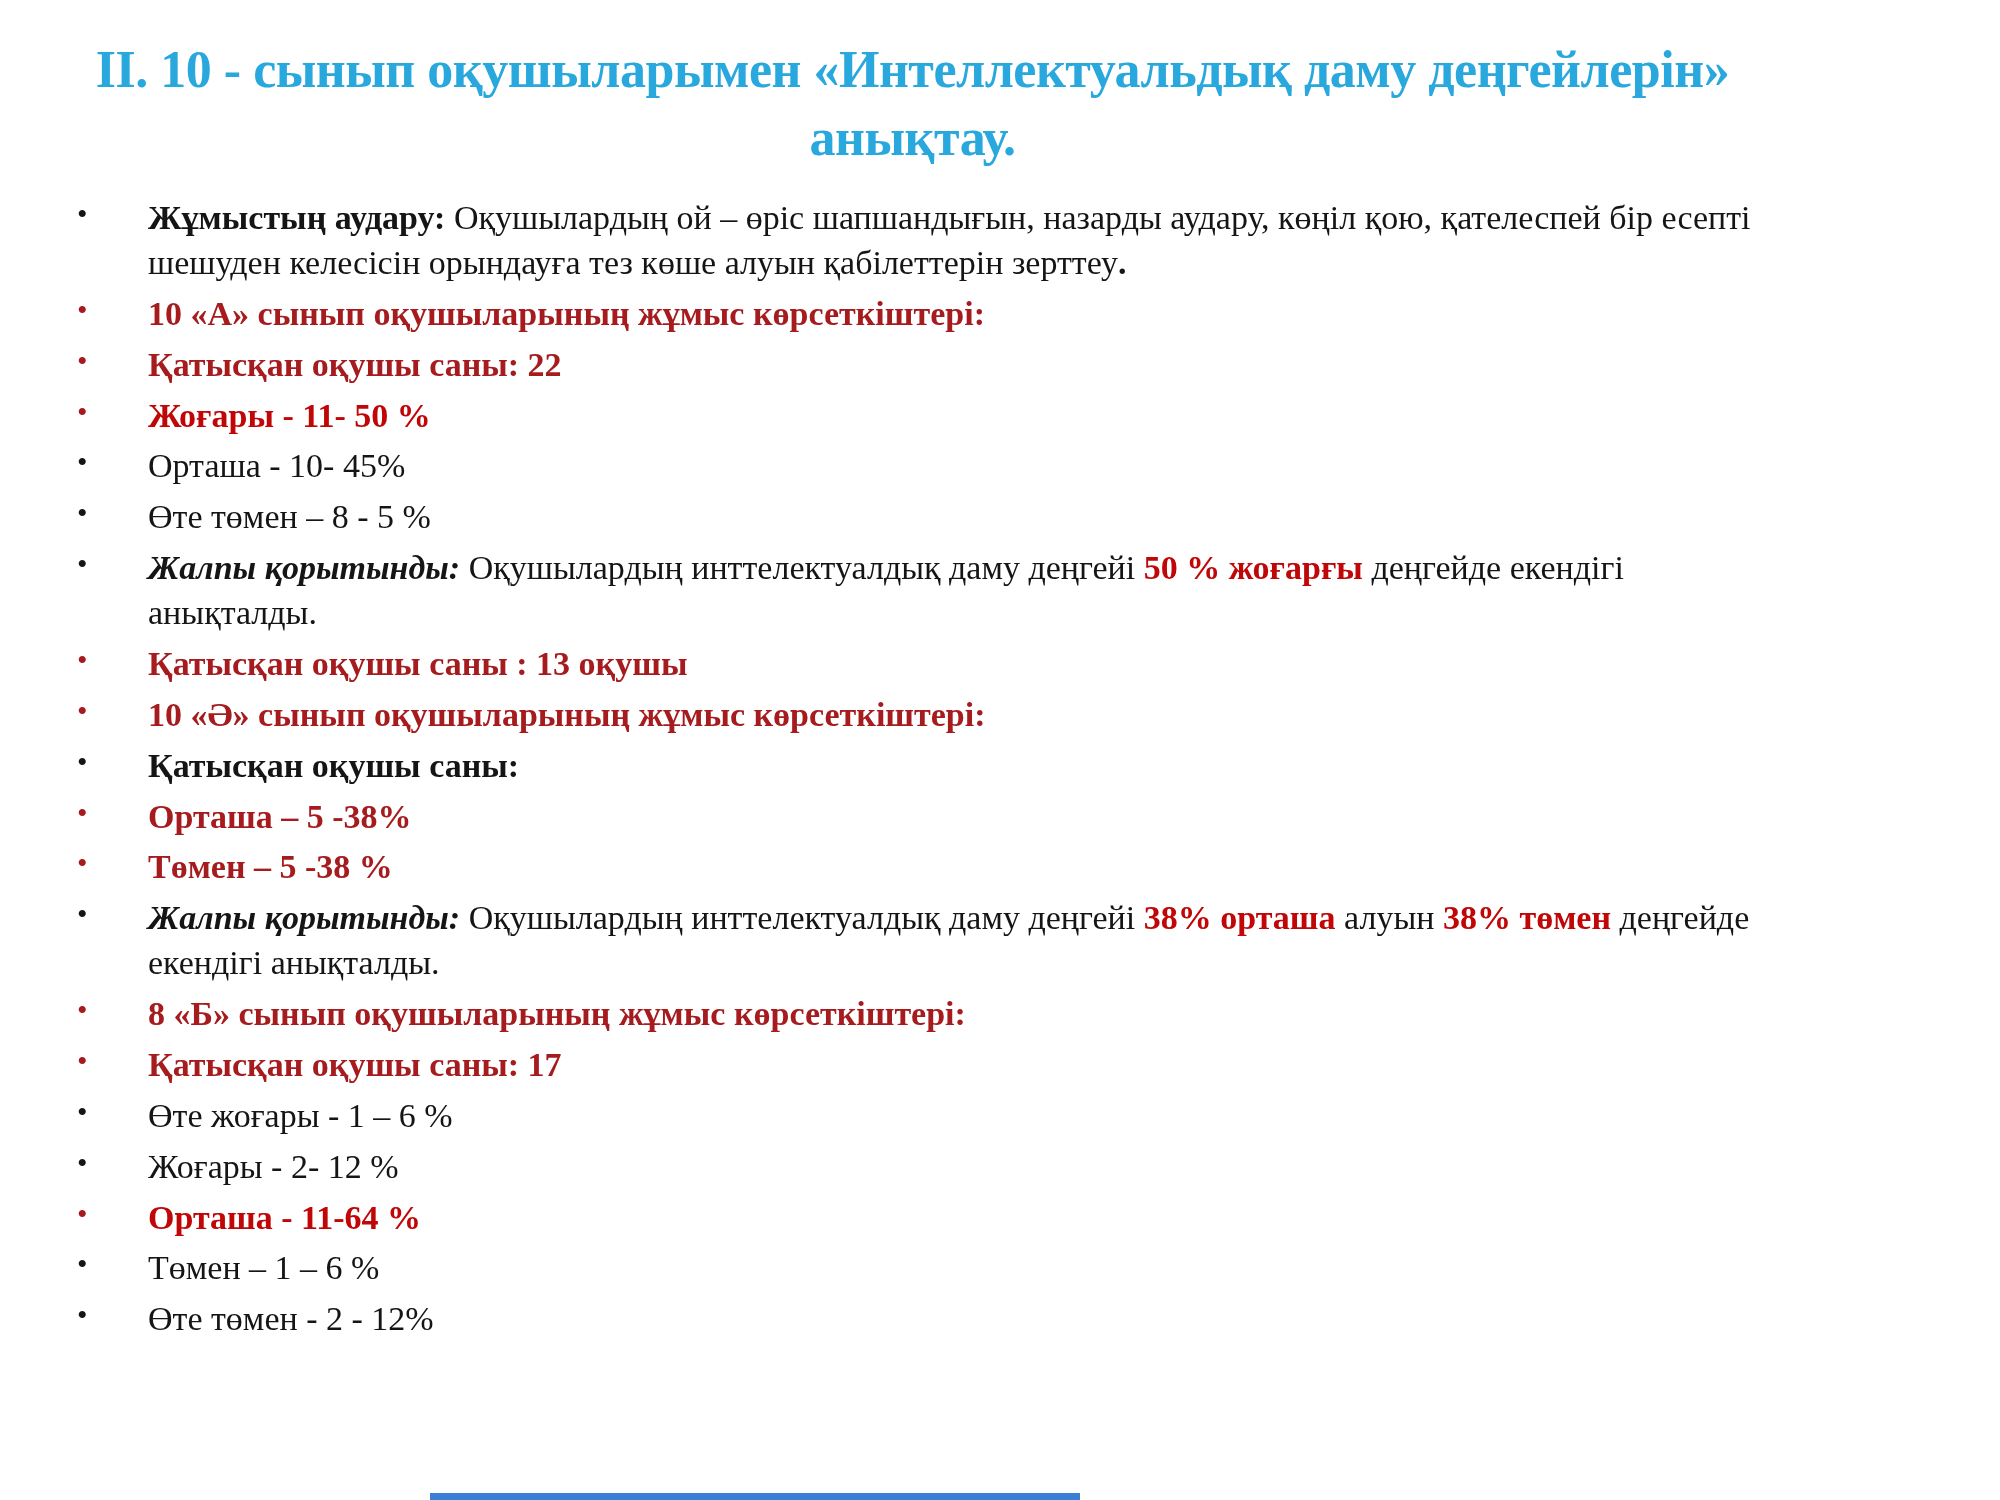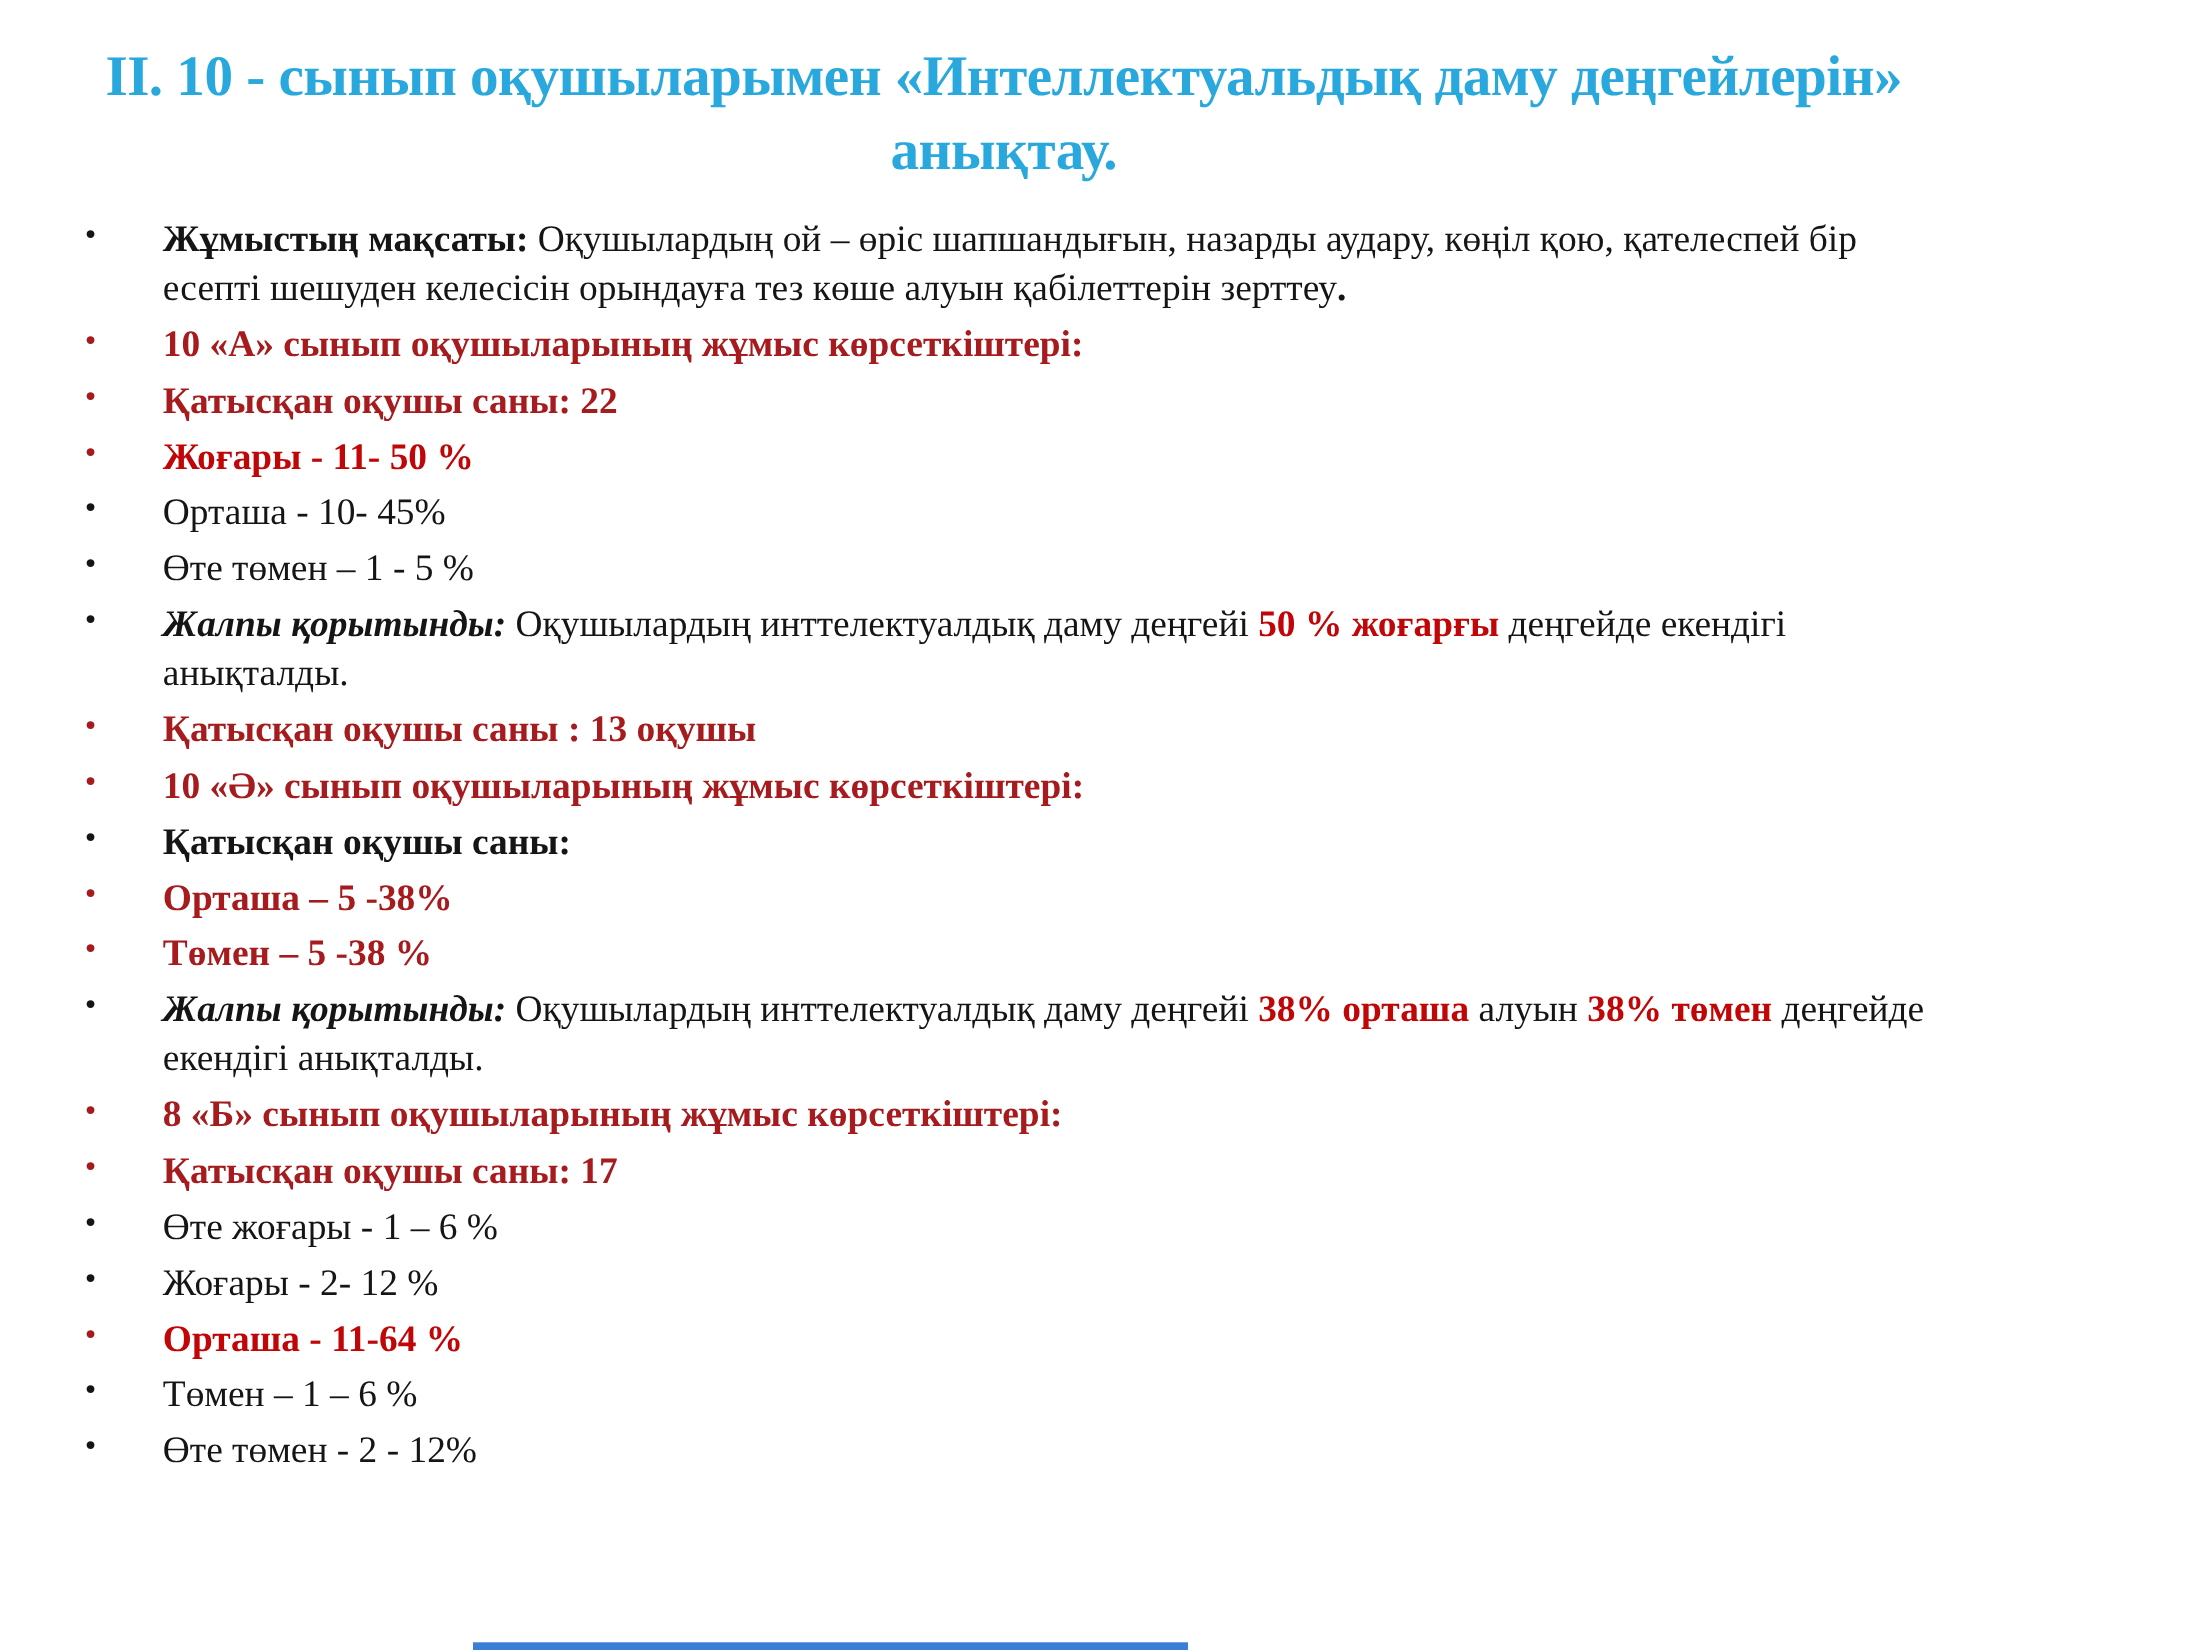--- a/index.html
+++ b/index.html
@@ -72,26 +72,26 @@
 </head>
 <body>
 
 <div class="slide" style="--title-blue: #29a8dd; --dark-red: #a61b1e; --bright-red: #c00606; --text-black: #151515; --bar-blue: #3a7fd5;">
   <h1 class="title">
     <span>ІІ. 10  - сынып оқушыларымен «Интеллектуальдық даму деңгейлерін»</span><br>
     <span>анықтау.</span>
   </h1>
 
   <ul class="bullets">
-      <li><span class="seg-bold">Жұмыстың мақсаты: </span><span>Оқушылардың ой – өріс шапшандығын, назарды аудару, көңіл қою, қателеспей бір есепті шешуден келесісін орындауға тез көше алуын  қабілеттерін зерттеу</span><span class="seg-bold">.</span></li>
+      <li><span class="seg-bold">Жұмыстың аудару: </span><span>Оқушылардың ой – өріс шапшандығын, назарды аудару, көңіл қою, қателеспей бір есепті шешуден келесісін орындауға тез көше алуын  қабілеттерін зерттеу</span><span class="seg-bold">.</span></li>
       <li class="marker-red"><span class="seg-bold col-dark_red">10  «А» сынып  оқушыларының жұмыс көрсеткіштері:</span></li>
       <li class="marker-red"><span class="seg-bold col-dark_red">Қатысқан оқушы саны: 22</span></li>
       <li class="marker-red"><span class="seg-bold col-bright_red">Жоғары - 11- 50 %</span></li>
       <li><span>Орташа - 10- 45%</span></li>
-      <li><span>Өте төмен – 1  - 5 %</span></li>
+      <li><span>Өте төмен – 8  - 5 %</span></li>
       <li><span class="seg-bold-italic">Жалпы қорытынды: </span><span> Оқушылардың инттелектуалдық даму деңгейі  </span><span class="seg-bold col-bright_red">50 % жоғарғы</span><span>  деңгейде екендігі  анықталды.</span></li>
       <li class="marker-red"><span class="seg-bold col-dark_red"> Қатысқан оқушы саны : 13 оқушы</span></li>
       <li class="marker-red"><span class="seg-bold col-dark_red">10  «Ә» сынып  оқушыларының жұмыс көрсеткіштері:</span></li>
       <li><span class="seg-bold">Қатысқан оқушы саны:</span></li>
       <li class="marker-red"><span class="seg-bold col-dark_red">Орташа – 5 -38%</span></li>
       <li class="marker-red"><span class="seg-bold col-dark_red">Төмен – 5 -38 %</span></li>
       <li><span class="seg-bold-italic">Жалпы қорытынды: </span><span>Оқушылардың инттелектуалдық даму деңгейі   </span><span class="seg-bold col-bright_red">38%</span><span>     </span><span class="seg-bold col-bright_red">орташа</span><span>  алуын  </span><span class="seg-bold col-bright_red">38%  төмен</span><span>  деңгейде  екендігі  анықталды.</span></li>
       <li class="marker-red"><span class="seg-bold col-dark_red">8  «Б» сынып  оқушыларының жұмыс көрсеткіштері:</span></li>
       <li class="marker-red"><span class="seg-bold col-dark_red">Қатысқан оқушы саны: 17</span></li>
       <li><span>Өте жоғары  -  1 – 6 %</span></li>

